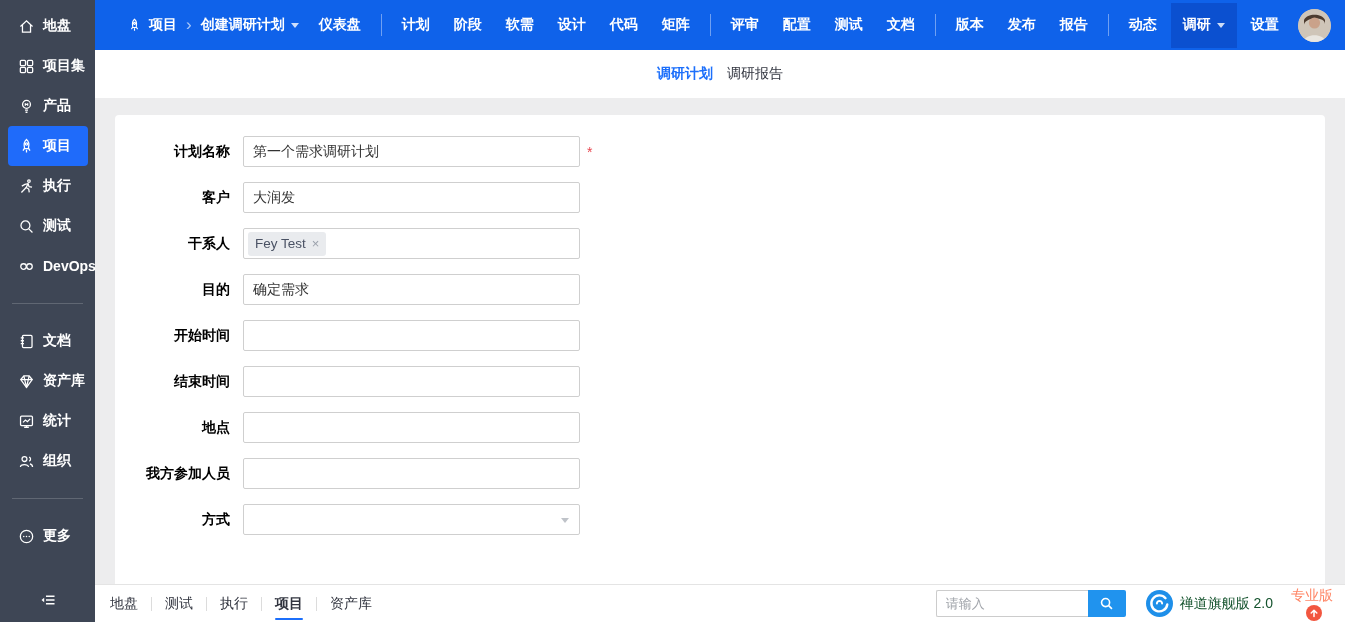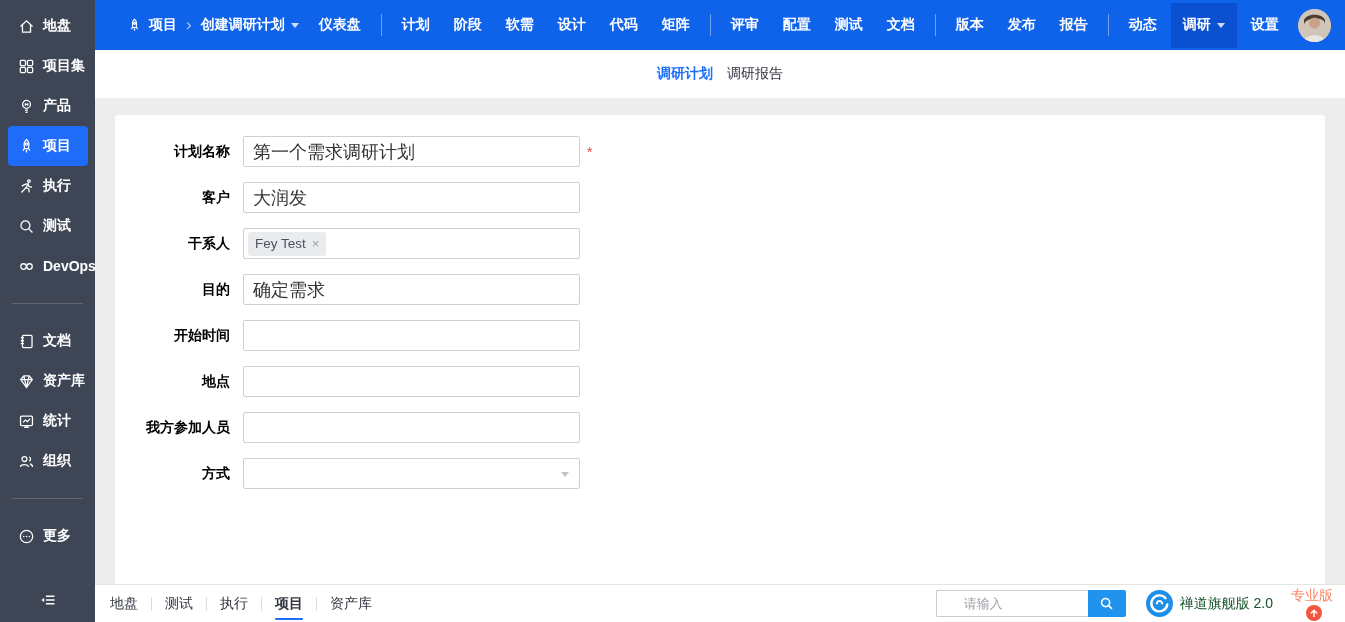--- a/index.html
+++ b/index.html
@@ -38,38 +38,38 @@
 
   
   .content { position:absolute; left:95px; top:98px; right:0; bottom:38px; background:#ededee; overflow:hidden; }
   .card { margin:17px 20px 0; background:#fff; border-radius:4px; height:600px; }
   .card-header { height:47px; display:flex; align-items:center; padding:0 16px; border-bottom:1px solid #e9e9e9; }
   .card-title { font-size:15px; font-weight:700; color:#2e3342; }
   .form { padding:21px 16px 0; }
   .frow { display:flex; align-items:center; margin-bottom:15px; }
   .flabel { width:99px; text-align:right; font-weight:700; color:#000000; flex:none; }
   .fctl { margin-left:13px; width:337px; height:31px; position:relative; }
-  .fctl input { width:100%; height:100%; border:1px solid #cfcfcf; border-radius:2px; padding:0 9px; font-size:18px; color:#333; font-family:inherit; outline:none; background:#fff; }
+  .fctl input { width:100%; height:100%; border:1px solid #cfcfcf; border-radius:2px; padding:0 9px; font-size:14px; color:#333; font-family:inherit; outline:none; background:#fff; }
   .req { color:#e8454e; margin-left:7px; font-size:14px; }
   .tagbox { width:100%; height:100%; border:1px solid #cfcfcf; border-radius:2px; background:#fff; display:flex; align-items:center; padding:0 4px; }
   .tag { background:#e9ebee; border-radius:3px; height:23px; display:flex; align-items:center; padding:12px 7px; color:#4a5264; font-size:13.5px; }
   .tag .x { color:#9aa0ab; margin-left:6px; font-size:13px; cursor:pointer; }
   .selbox { width:100%; height:100%; border:1px solid #cfcfcf; border-radius:2px; background:#fff; position:relative; cursor:pointer; }
   .caret-g { position:absolute; right:10px; top:13px; width:0; height:0; border-left:4px solid transparent; border-right:4px solid transparent; border-top:5px solid #bfc3c9; }
 
   
   .bottombar { position:absolute; left:95px; bottom:0; right:0; height:38px; background:#fff; border-top:1px solid #e4e4e4; display:flex; align-items:center; z-index:4; }
   .bb-tabs { display:flex; align-items:center; height:100%; margin-left:2px; }
   .bb-tab { padding:0 13px; height:100%; display:flex; align-items:center; position:relative; color:#31343f; cursor:pointer; }
   .bb-tab.active { font-weight:700; }
   .bb-tab.active::after { content:""; position:absolute; left:13px; right:13px; bottom:2px; height:2px; background:#1c6ffb; border-radius:1px; }
   .bb-sep { width:1px; height:14px; background:#dcdcdc; }
   .bb-right { margin-left:auto; display:flex; align-items:center; margin-right:12px; }
   .searchwrap { display:flex; align-items:center; }
-  .searchwrap input { width:152px; height:27px; border:1px solid #ccc; border-right:none; border-radius:2px 0 0 2px; padding:0 27px; font-size:13px; color:#333; outline:none; font-family:inherit; }
+  .searchwrap input { width:152px; height:27px; border:1px solid #ccc; border-right:none; border-radius:2px 0 0 2px; padding:0 9px; font-size:13px; color:#333; outline:none; font-family:inherit; }
   .searchwrap input::placeholder { color:#a0a4aa; }
   .search-btn { width:38px; height:27px; background:#2093ee; border:none; border-radius:0 2px 2px 0; display:flex; align-items:center; justify-content:center; cursor:pointer; }
   .brand { display:flex; align-items:center; margin-left:20px; cursor:pointer; }
   .brand-text { margin-left:7px; color:#14532d; font-size:14px; }
   .edition { margin-left:18px; color:#ff8666; font-size:14px; cursor:pointer; display:flex; align-items:center;flex-direction:column; }
   .edition .badge { margin-left:4px; }
 </style>
 </head>
 <body>
 
@@ -263,20 +263,24 @@
       <div class="frow">
         <span class="flabel">目的</span>
         <div class="fctl"><input type="text" value="确定需求" style=""></div>
       </div>
 
       <div class="frow">
         <span class="flabel">开始时间</span>
         <div class="fctl"><input type="text" value="" style=""></div>
       </div>
 
+      <div class="frow">
+        <span class="flabel">结束时间</span>
+        <div class="fctl"><input type="text" value="" style=""></div>
+      </div>
 
       <div class="frow">
         <span class="flabel">地点</span>
         <div class="fctl"><input type="text" value="" style=""></div>
       </div>
 
       <div class="frow">
         <span class="flabel">我方参加人员</span>
         <div class="fctl"><input type="text" value="" style=""></div>
       </div>

